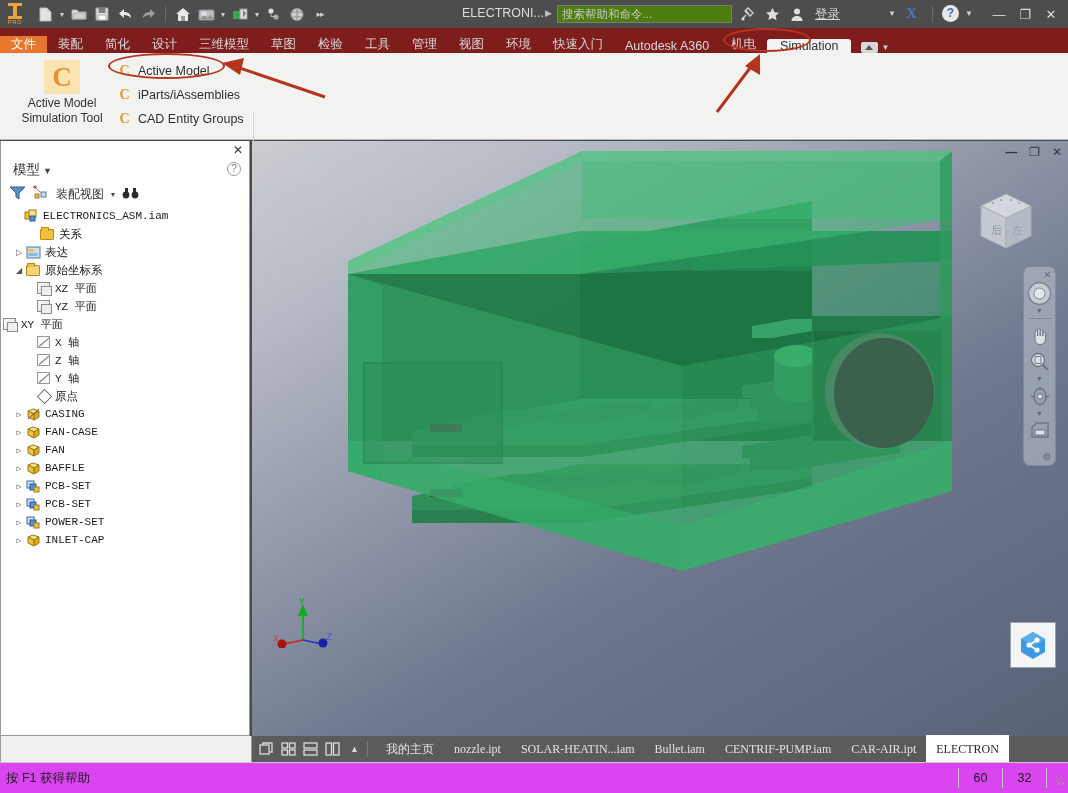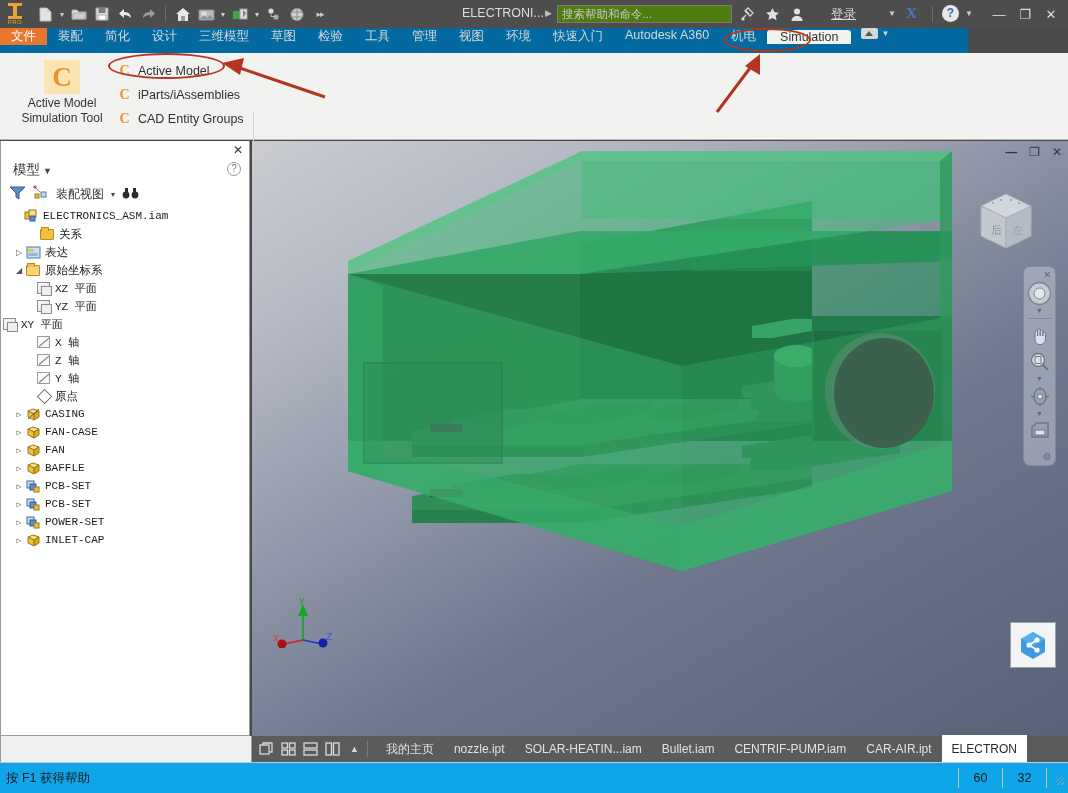--- a/index.html
+++ b/index.html
@@ -38,36 +38,36 @@
   }
   .searcharrow { position:absolute; left:545px; top:8px; color:#bdbdbd; font-size:9px;}
   .searchbox {
     position:absolute; left:557px; top:5px; width:175px; height:18px;
     background:#4d7c0f; border:1px solid #7b7b7b;
   }
   .searchbox span { color:#c9c9c9; font-size:11.5px; line-height:17px; padding-left:4px; display:block;
      overflow:hidden; white-space:nowrap; }
   .tbicons { position:absolute; left:738px; top:4px; display:flex; align-items:center; gap:7px; }
   .tbicon { width:18px; height:20px; display:flex; align-items:center; justify-content:center;}
-  .signin { color:#dcdcdc; font-size:12.5px; margin-left:18px;text-decoration:underline; }
+  .signin { color:#dcdcdc; font-size:12.5px; margin-left:2px;text-decoration:underline; }
   .tb-dd { position:absolute; left:888px; top:9px; color:#cfcfcf; font-size:8px; }
   .xmark { position:absolute; left:906px; top:5px; color:#4a77c4; font-size:15px; font-weight:bold;
      font-family:"Liberation Serif", serif; }
   .vsep2 { position:absolute; left:932px; top:6px; width:1px; height:16px; background:#6b6b6b; }
   .helpq { position:absolute; left:942px; top:5px; width:17px; height:17px; border-radius:50%;
     background:#e8e8e8; color:#2e6cb5; font-size:12px; font-weight:bold; text-align:center; line-height:17px;}
   .help-dd { position:absolute; left:965px; top:9px; color:#cfcfcf; font-size:8px;}
   .wbtns { position:absolute; right:4px; top:0; height:28px; display:flex; align-items:center; gap:0px;}
   .wbtn { width:26px; height:28px; display:flex; align-items:center; justify-content:center;
       color:#dcdcdc; font-size:13px;}
 
   
   .tabrow {
-    position:absolute; left:0; top:28px; width:968px; height:25px;
-    background:#0369a1; display:flex; align-items:flex-start; font-size:12.5px;
+    position:absolute; left:0; top:28px; width:1068px; height:25px;
+    background:#7f1d1d; display:flex; align-items:flex-end; font-size:12.5px;
   }
   .tab { padding:0 11px; display:flex; align-items:center; color:#d8d8d8; white-space:nowrap; }
   .tab.file { background:#e8762d; color:#fff; font-weight:normal; }
   .tab.active-sim {
     background:#f2f2f0; color:#333; border-top-left-radius:3px; border-top-right-radius:3px;
     margin:2px 0 0 0; padding:0 13px;
   }
   .tab-dd-btn { margin-left:10px; display:flex; align-items:center; gap:3px; }
   .tab-dd-chip { width:17px; height:11px; background:#d8d8d8; border-radius:2px; position:relative;}
   .tab-dd-chip:after{content:""; position:absolute; left:4px; top:3px; border-left:4px solid transparent;
@@ -178,33 +178,33 @@
   .bottombar{
     position:absolute; left:252px; top:736px; width:816px; height:26px;
     background:#5b5b5b; display:flex; align-items:center;
   }
   .bb-icons{display:flex; align-items:center; gap:7px; padding-left:7px;}
   .bb-ic{width:15px;height:14px;}
   .bb-up{color:#d8d8d8;font-size:9px;margin-left:3px;}
   .bb-sep{width:1px;height:16px;background:#7b7b7b;margin:0 8px;}
   .bbtab{
     padding:0 10px; height:29px; display:flex; align-items:center;
-    color:#e2e2e2; font-size:12px; white-space:nowrap;
+    color:#e2e2e2; font-size:12px; white-space:nowrap;font-family:Liberation Serif, serif;
   }
   .bbtab.active{ background:#ffffff; color:#2b2b2b; }
 
   .leftbottom{
     position:absolute; left:0; top:736px; width:252px; height:26px; background:#f0f0f0;
     border-left:1px solid #9a9a9a; border-right:1px solid #9a9a9a;
   }
 
   
   .statusbar{
     position:absolute; left:0; top:762px; width:1068px; height:31px;
-    background:#0ea5e9; border-top:1px solid #c8c8c8;
+    background:#d946ef; border-top:1px solid #c8c8c8;
     display:flex; align-items:center;
   }
   .sb-text{font-size:12.5px; color:#1a1a1a; padding-left:6px;}
   .sb-right{margin-left:auto; display:flex; align-items:center; height:22px;}
   .sb-cell{width:44px; text-align:center; font-size:12.5px; color:#1a1a1a;
     border-left:1px solid #c3c3c3; line-height:20px;}
   .sb-grip{width:22px; height:20px; border-left:1px solid #c3c3c3; position:relative;}
   .sb-grip:after{content:"";position:absolute;right:4px;bottom:3px;width:8px;height:8px;
     background:repeating-linear-gradient(135deg,#9a9a9a 0 1px,transparent 1px 3px);}
 </style>

